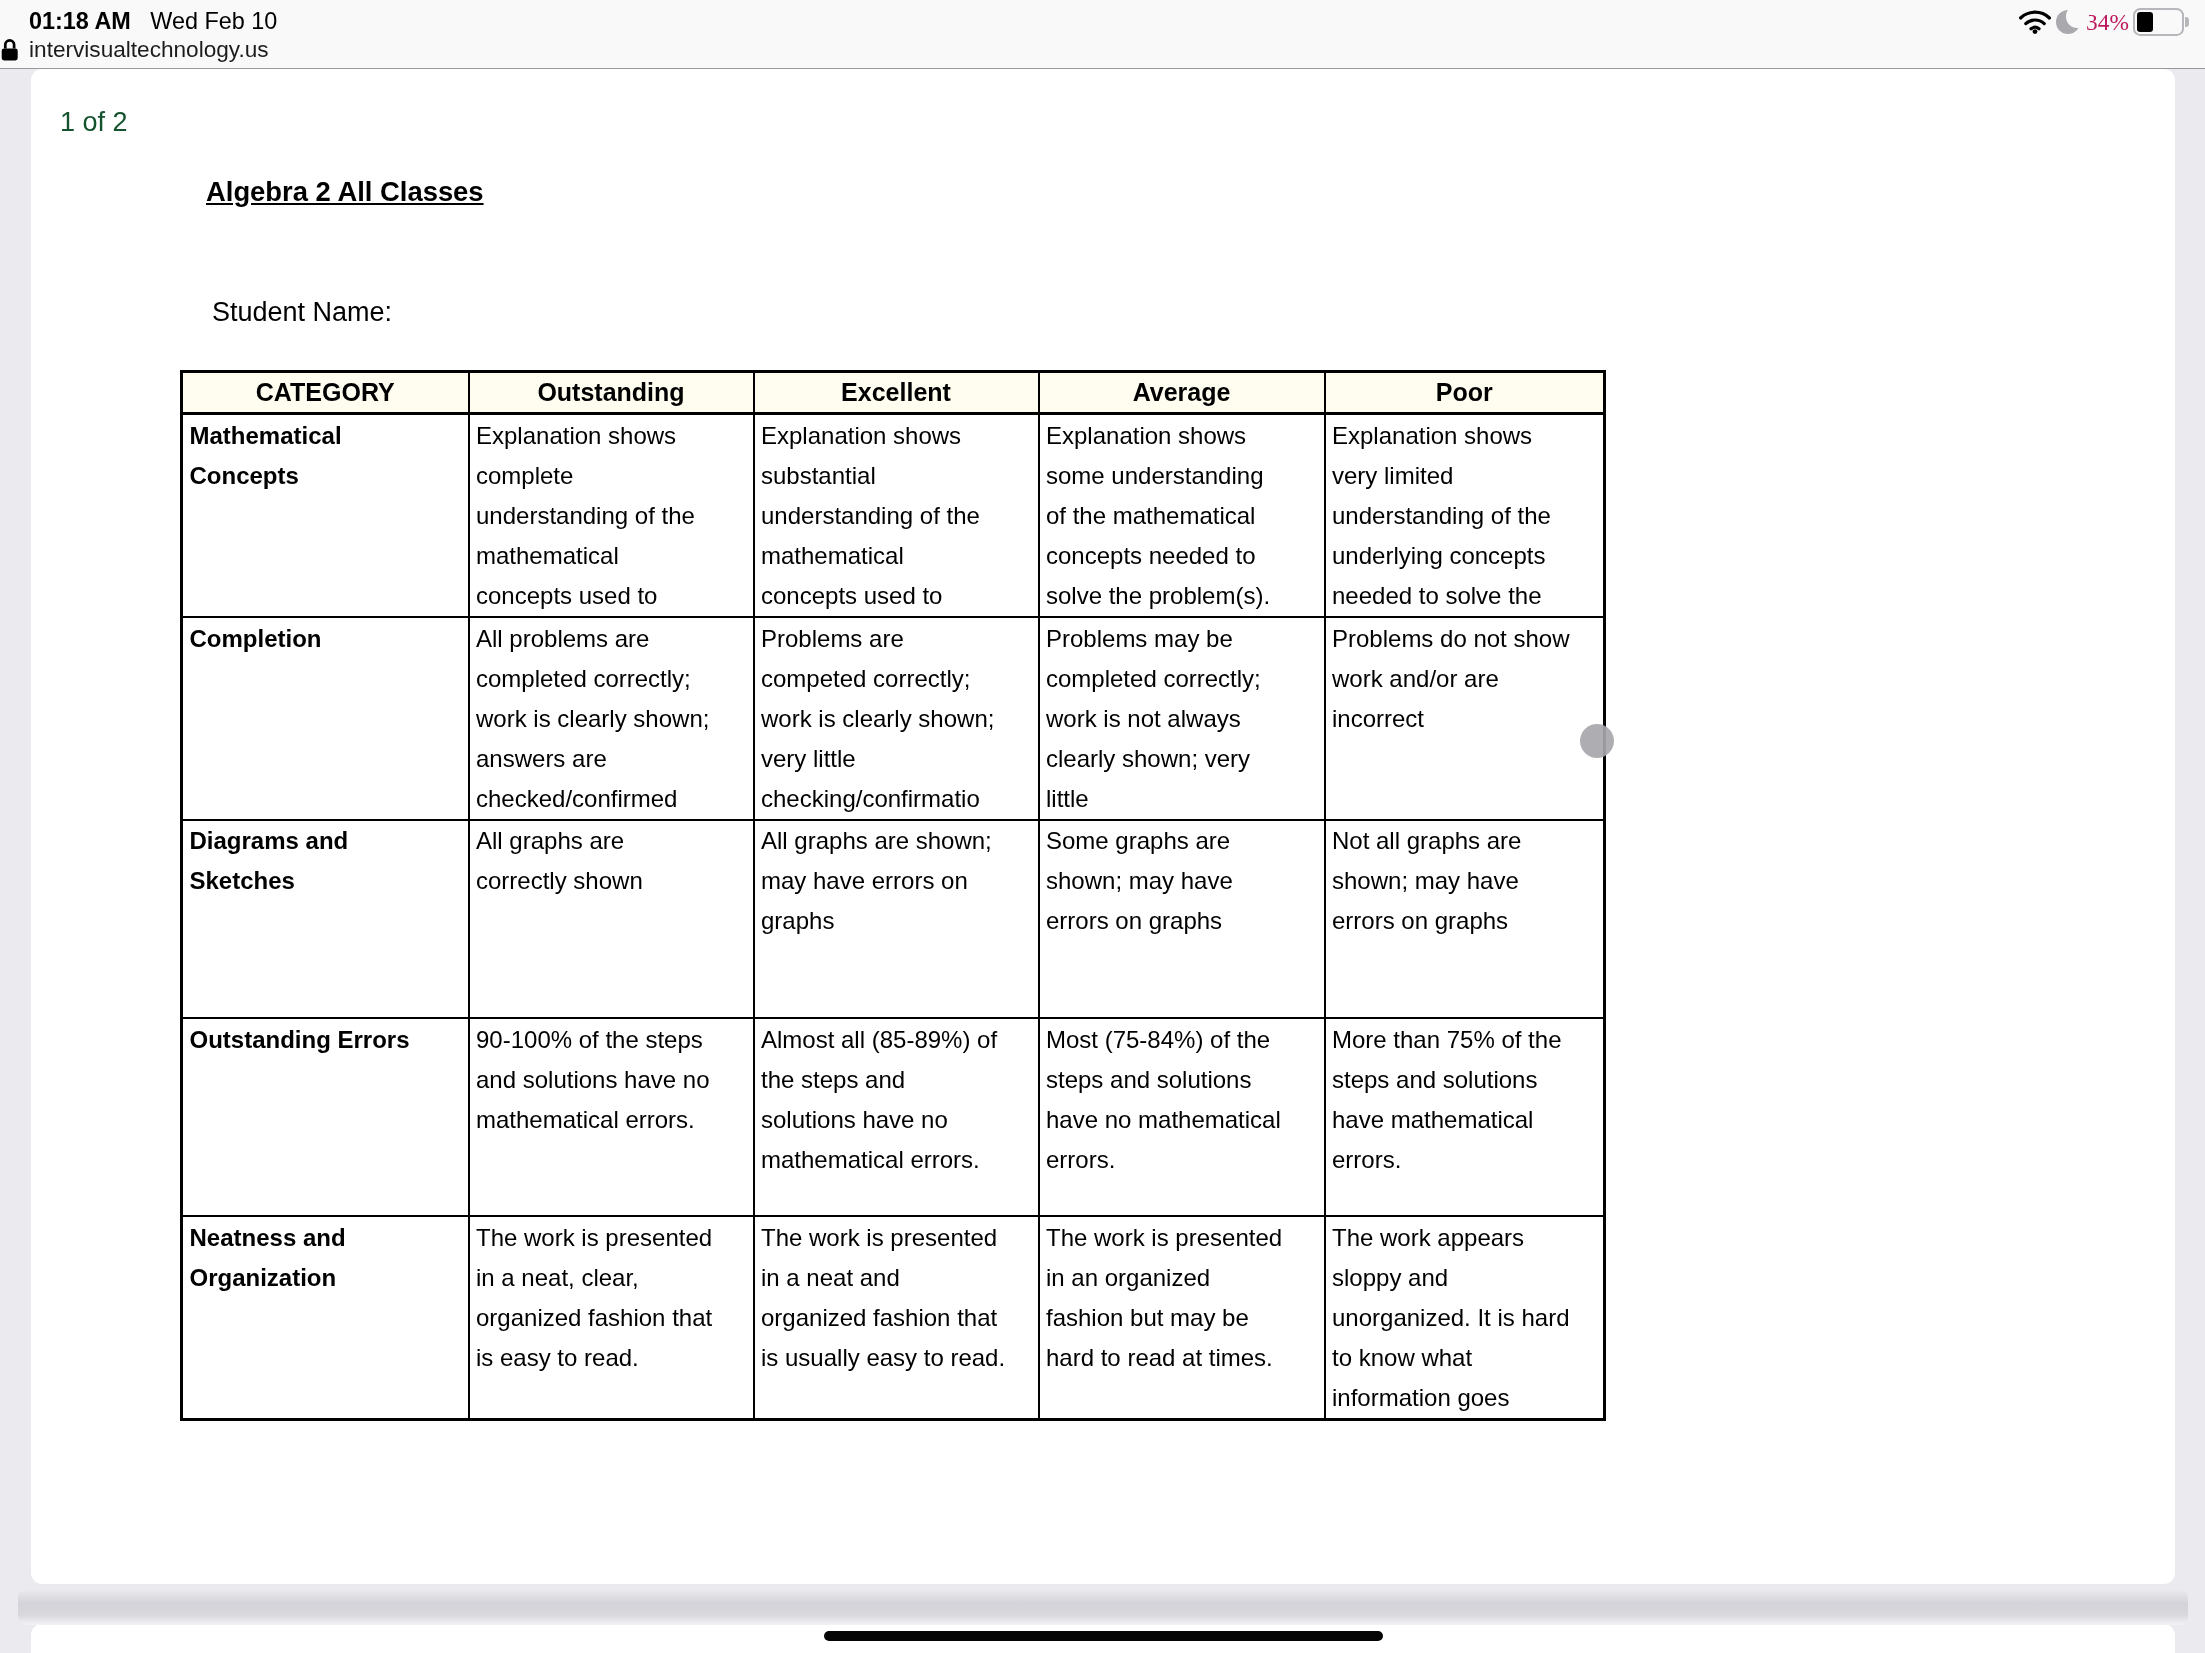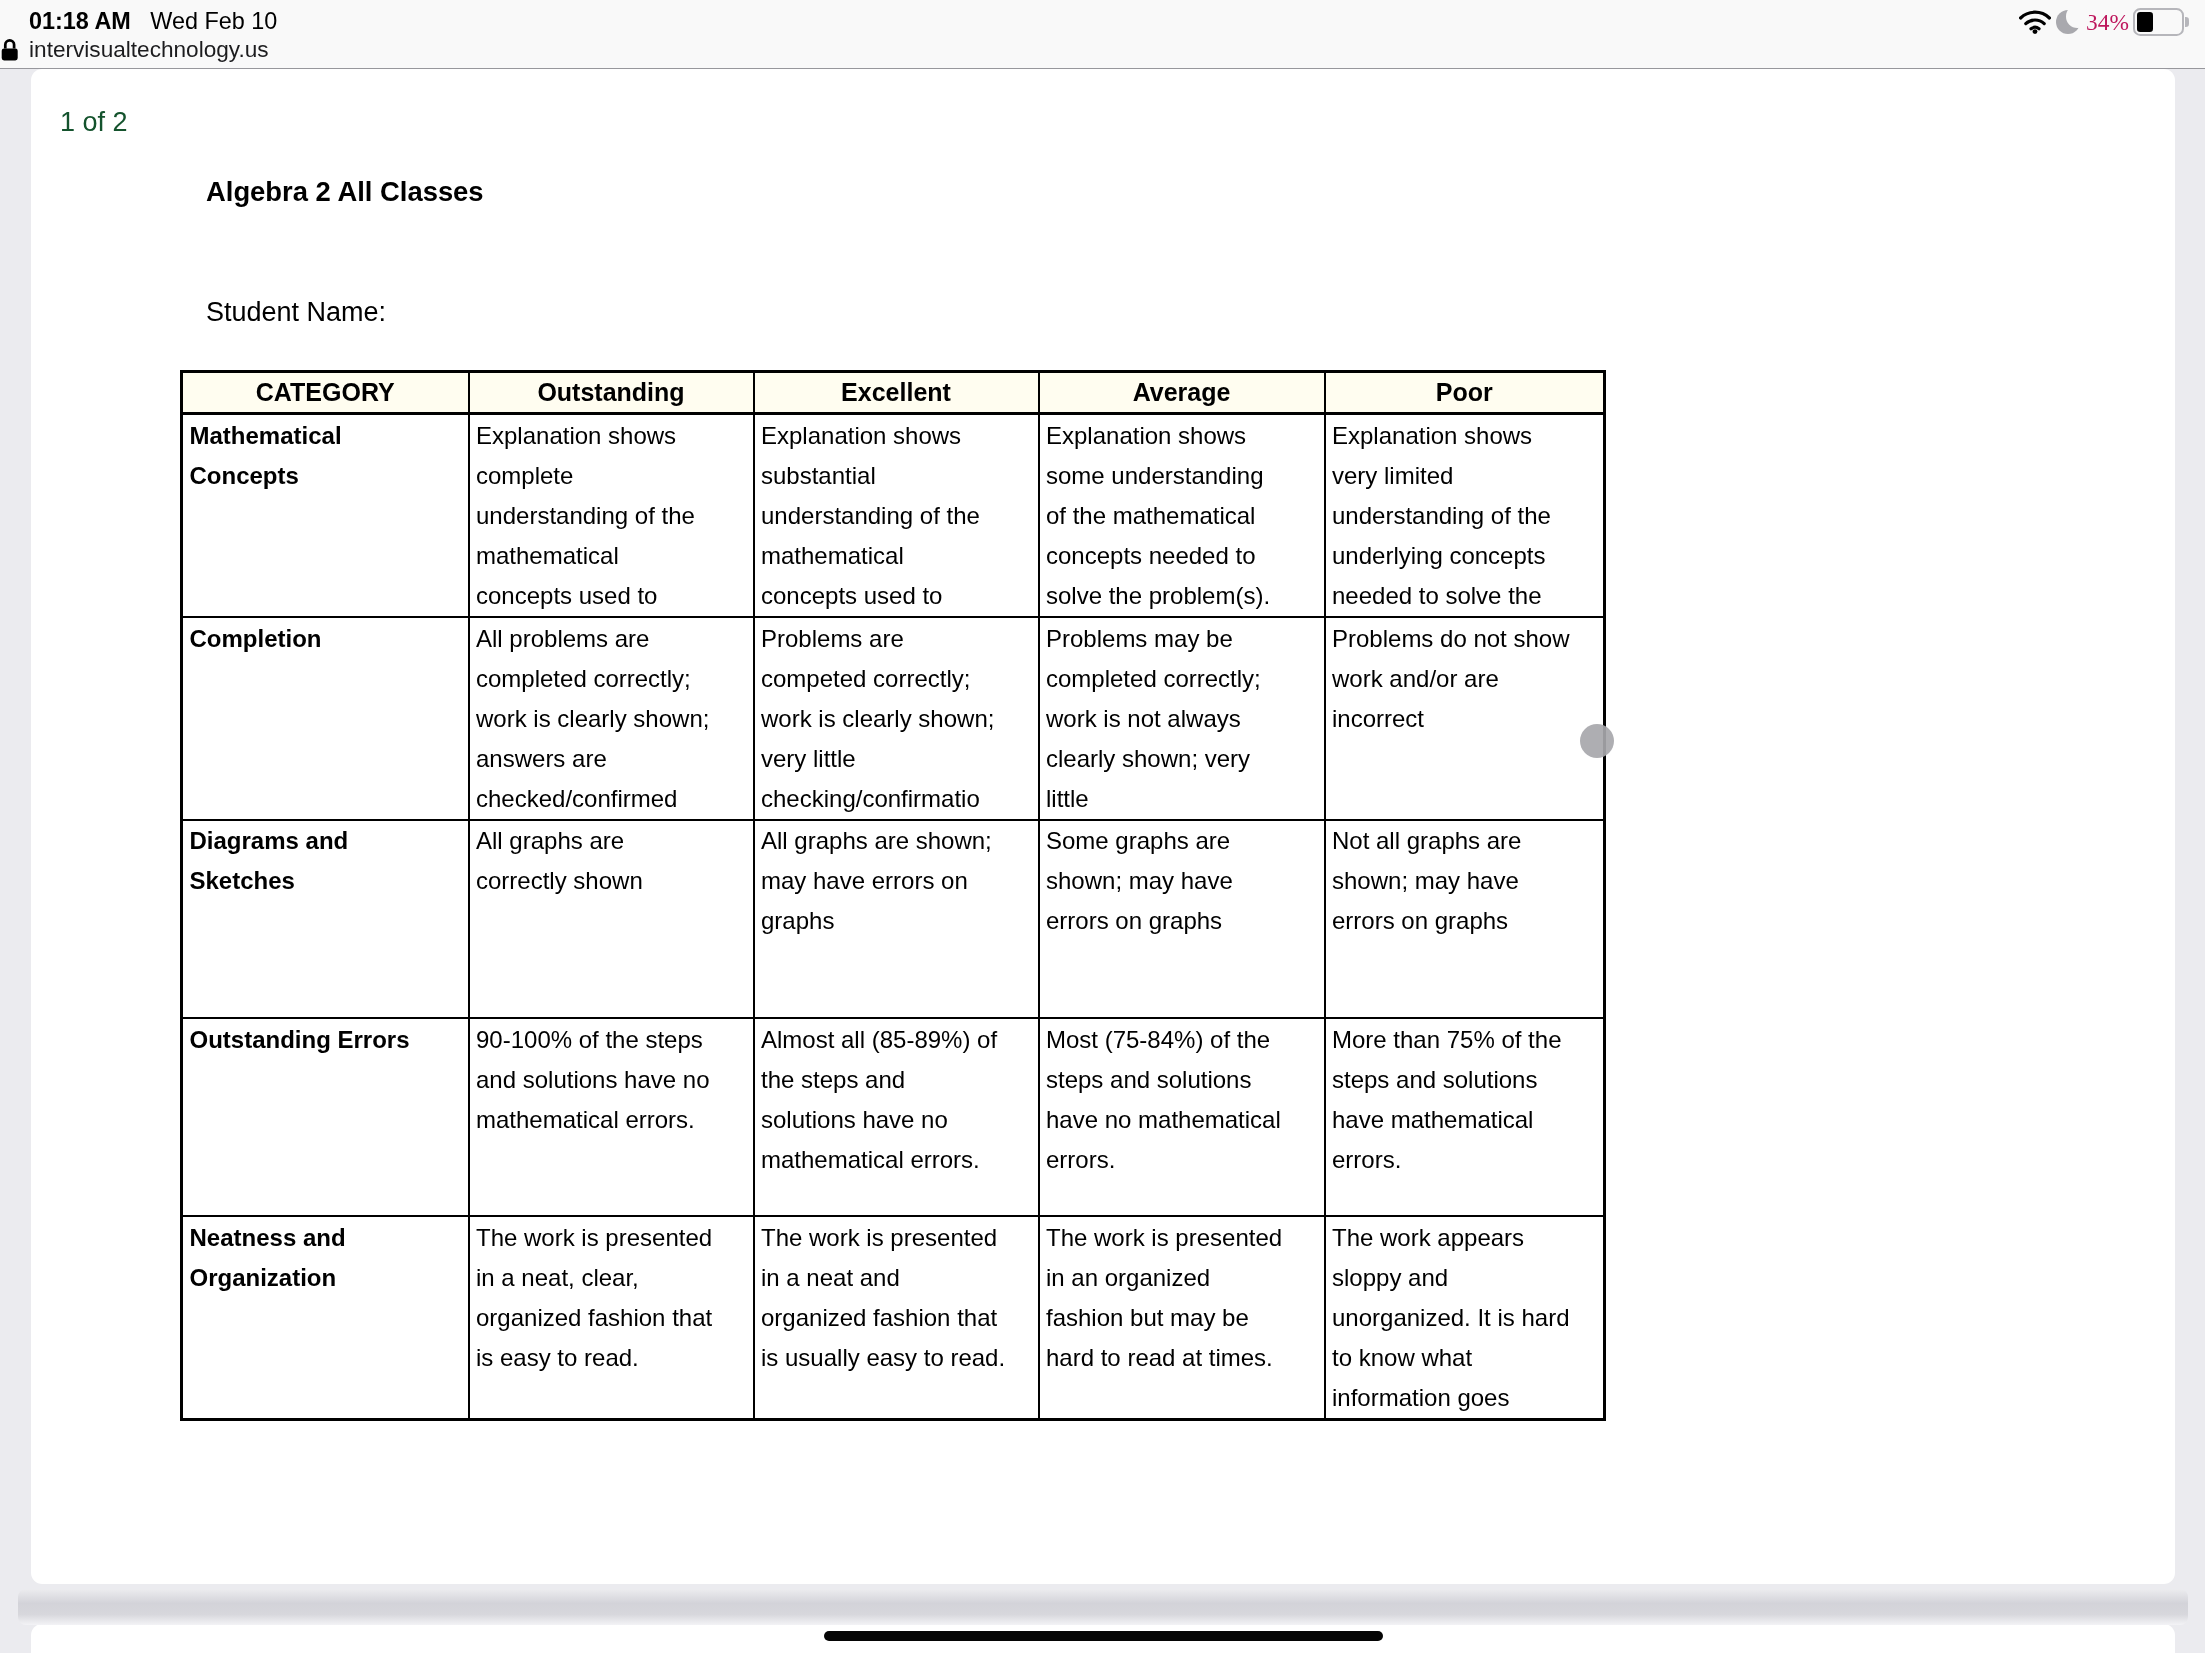--- a/index.html
+++ b/index.html
@@ -46,24 +46,24 @@
   .page-gap{
     position:absolute;left:18px;top:1589px;width:2170px;height:36px;border-radius:8px;
     background:linear-gradient(180deg,#ececef 0%,#d3d3d9 40%,#d7d7dc 70%,#f3f3f6 100%);
     z-index:2;
   }
   .page-indicator{
     position:absolute;left:39px;top:100px;padding:6.5px 21px;border-radius:19.4px;
     background:rgba(255,255,255,0.85);color:#14532d;font-size:27px;font-weight:400;z-index:5;
   }
   .doc-title{
-    position:absolute;left:206px;top:176px;font-size:27.4px;font-weight:700;z-index:5;
+    position:absolute;left:206px;top:176px;font-size:27.4px;font-weight:700;z-index:5;text-decoration:underline;
   }
   .student-row{
-    position:absolute;left:206px;top:297px;font-size:27px;z-index:5;display:flex;gap:3px;text-align:right;
+    position:absolute;left:212px;top:297px;font-size:27px;z-index:5;display:flex;gap:3px;text-align:right;
   }
   .student-line{letter-spacing:0px;white-space:nowrap;}
   
   table.rubric{
     position:absolute;left:180px;top:370px;width:1422px;z-index:5;
     border-collapse:collapse;table-layout:fixed;
     border:3.2px solid #000;
   }
   table.rubric col.c0{width:287px;}
   table.rubric col.c1{width:285px;}

